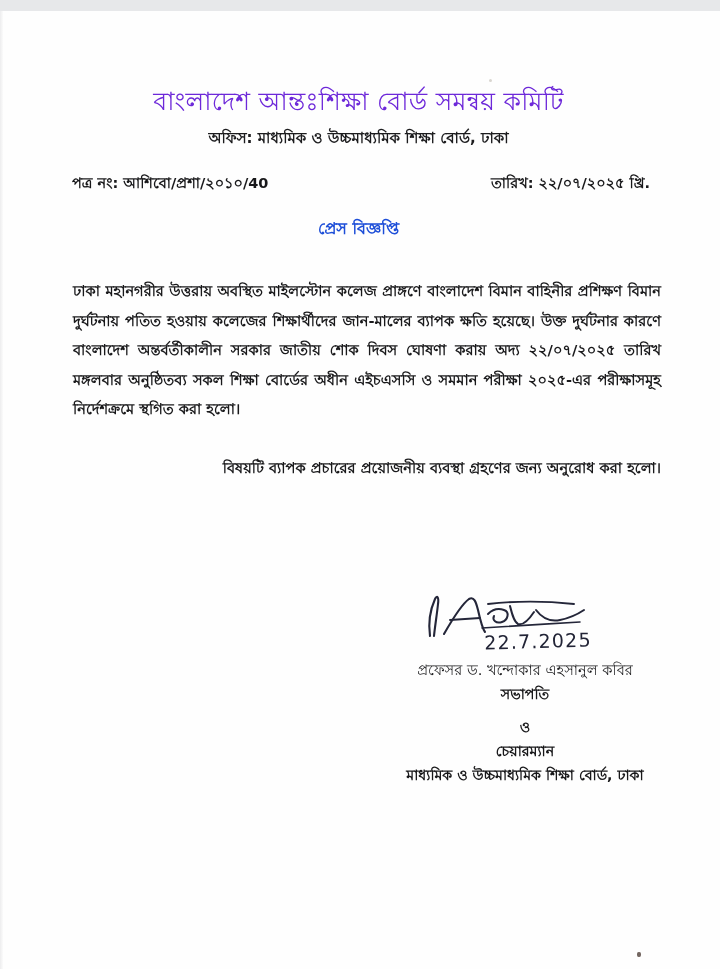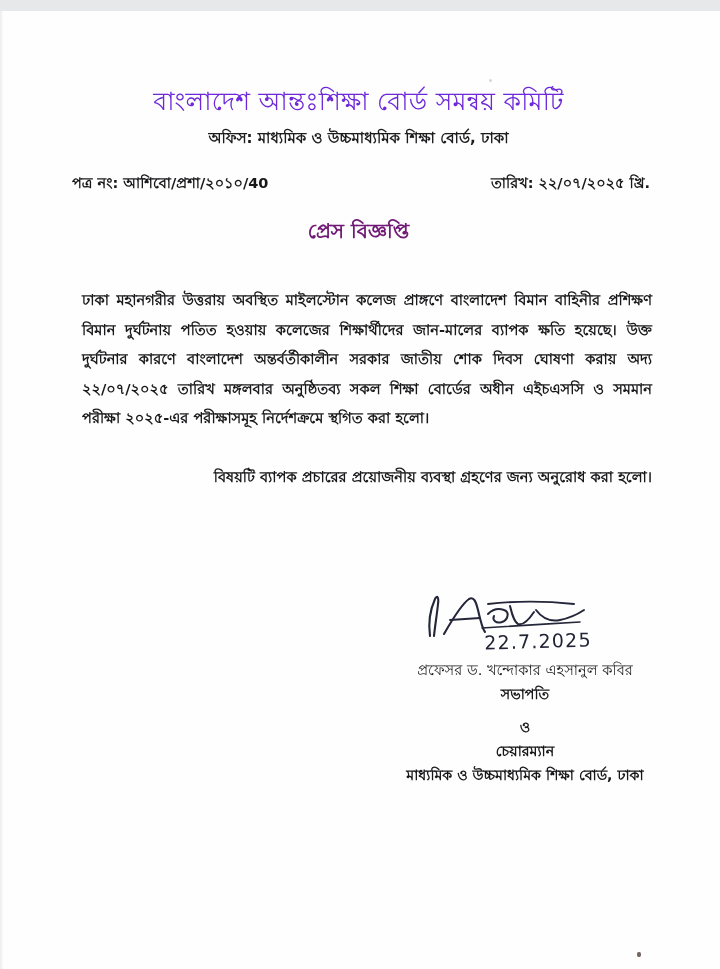--- a/index.html
+++ b/index.html
@@ -77,38 +77,38 @@
     font-size: 14.5px;
     font-weight: 700;
     color: #18181a;
   }
   .doc-heading {
     position: absolute;
     top: 216px;
     left: 0;
     width: 717px;
     text-align: center;
-    font-size: 20px;
-    font-weight: 700;
-    color: #701a75;
+    font-size: 16px;
+    font-weight: 700;
+    color: #1d4ed8;
   }
   .body-block {
     position: absolute;
     top: 275px;
     left: 72px;
     width: 590px;
   }
   .para {
     font-size: 14.6px;
     font-weight: 700;
     line-height: 29.5px;
     color: #19191b;
     text-align: justify;
     text-justify: inter-word;
-    margin: 10px;
+    margin: 1px;
   }
   .para + .para { margin-top: 29px; }
   .para-request { margin-top: 30px; text-align: right; }
 
   .sign-block {
     position: absolute;
     top: 596px;
     left: 360px;
     width: 330px;
     text-align: center;

